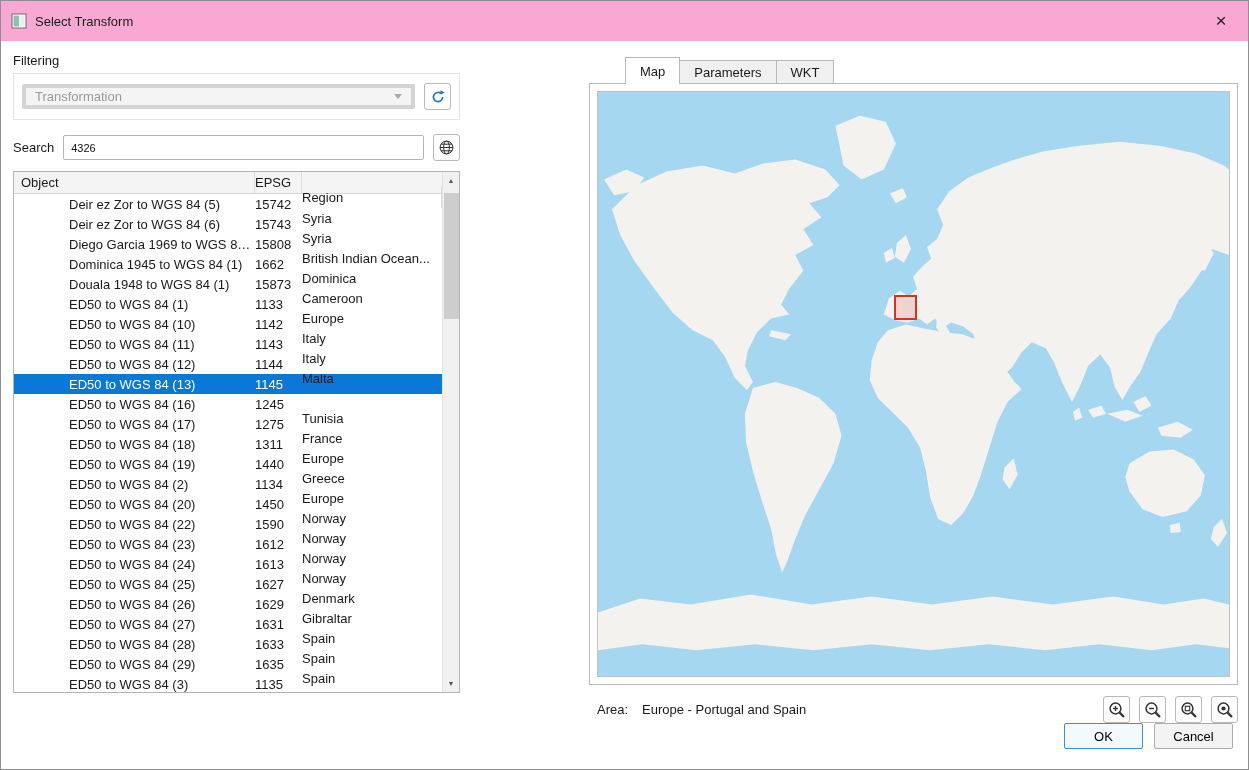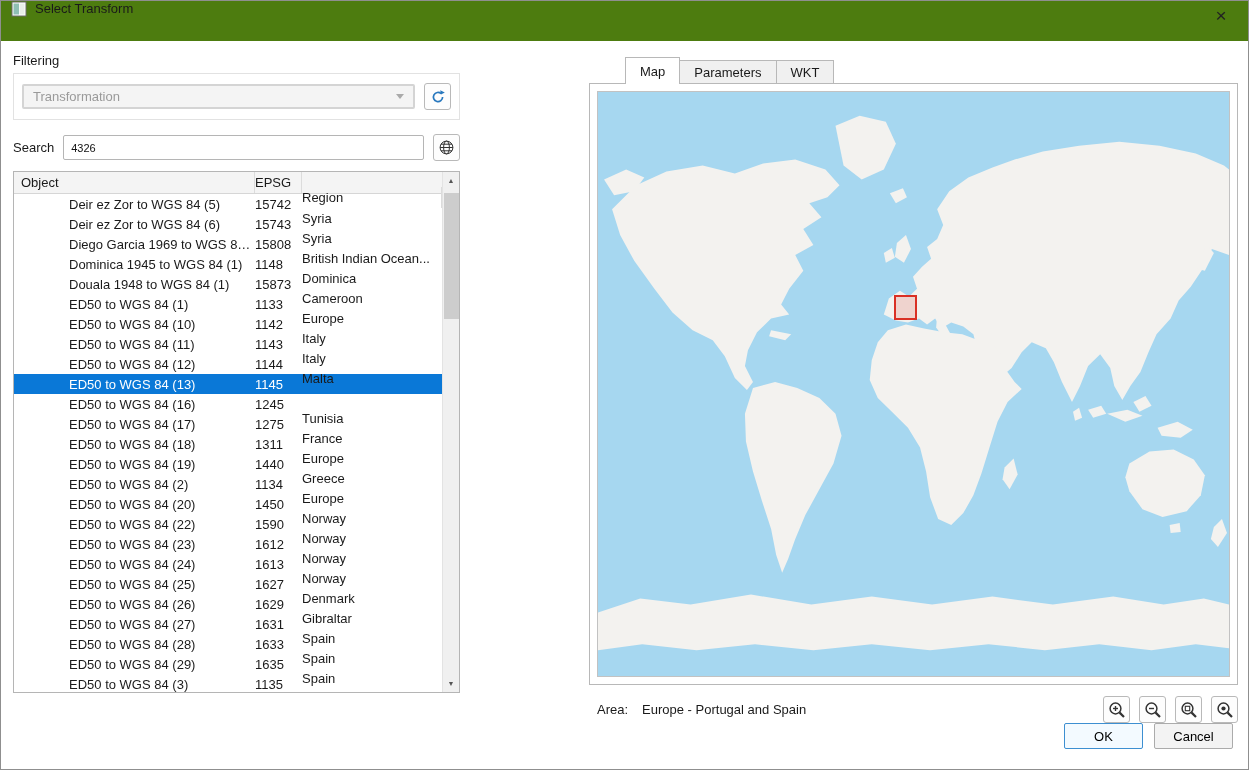--- a/index.html
+++ b/index.html
@@ -5,35 +5,35 @@
   * { box-sizing: border-box; }
   html,body { margin:0; padding:0; }
   body {
     width:1249px; height:770px; position:relative;
     background:#ffffff; border:1px solid #8f8f8f;
     font-family:"Liberation Sans", sans-serif; font-size:13px; color:#1a1a1a;
     overflow:hidden;
   }
 
   
-  .titlebar { height:40px; display:flex; padding:0 10px; background:#4d7c0f; }
+  .titlebar { height:40px; display:flex; align-items:center; padding:0 10px; background:#f9a8d4; }
   .titlebar .app-icon { width:16px; height:16px; margin-right:8px; }
   .titlebar .title { font-size:13px; }
   .close-btn {
     margin-left:auto; width:34px; height:30px; display:flex; align-items:center; justify-content:center;
     font-size:19px; color:#222; cursor:default;
   }
 
   
   .left { position:absolute; left:12px; top:52px; width:447px; }
   .section-label { margin-bottom:5px; }
   .filter-frame { border:1px solid #e2e2e2; padding:9px 8px; display:flex; flex-direction:column; gap:9px; }
   .combo-row { display:flex; align-items:center; gap:9px; }
   .combo {
-    flex:1; height:25px; border:2px solid #1d4ed8; border-radius:2px; background:#fff;
+    flex:1; height:25px; border:4px solid #1d4ed8; border-radius:2px; background:#fff;
     display:flex; align-items:center; padding:0 9px;
   }
   .combo .combo-text { flex:1; white-space:nowrap; overflow:hidden; }
   .combo.disabled { background:#f4f4f4; color:#9a9a9a; border-color:#d4d4d4; }
   .caret { width:0; height:0; border-left:4px solid transparent; border-right:4px solid transparent; border-top:5px solid #444; }
   .combo.disabled .caret { border-top-color:#aaa; }
   .icon-btn {
     width:27px; height:27px; border:1px solid #b9b9b9; border-radius:3px; background:#fdfdfd;
     display:flex; align-items:center; justify-content:center; padding:0;
   }
@@ -159,21 +159,21 @@
   </div>
 
   <div class="row">
     <div class="cell c-obj">Diego Garcia 1969 to WGS 84 (1)</div>
     <div class="cell c-epsg">15808</div>
     <div class="cell c-region">British Indian Ocean...</div>
   </div>
 
   <div class="row">
     <div class="cell c-obj">Dominica 1945 to WGS 84 (1)</div>
-    <div class="cell c-epsg">1148</div>
+    <div class="cell c-epsg">1662</div>
     <div class="cell c-region">Dominica</div>
   </div>
 
   <div class="row">
     <div class="cell c-obj">Douala 1948 to WGS 84 (1)</div>
     <div class="cell c-epsg">15873</div>
     <div class="cell c-region">Cameroon</div>
   </div>
 
   <div class="row">

